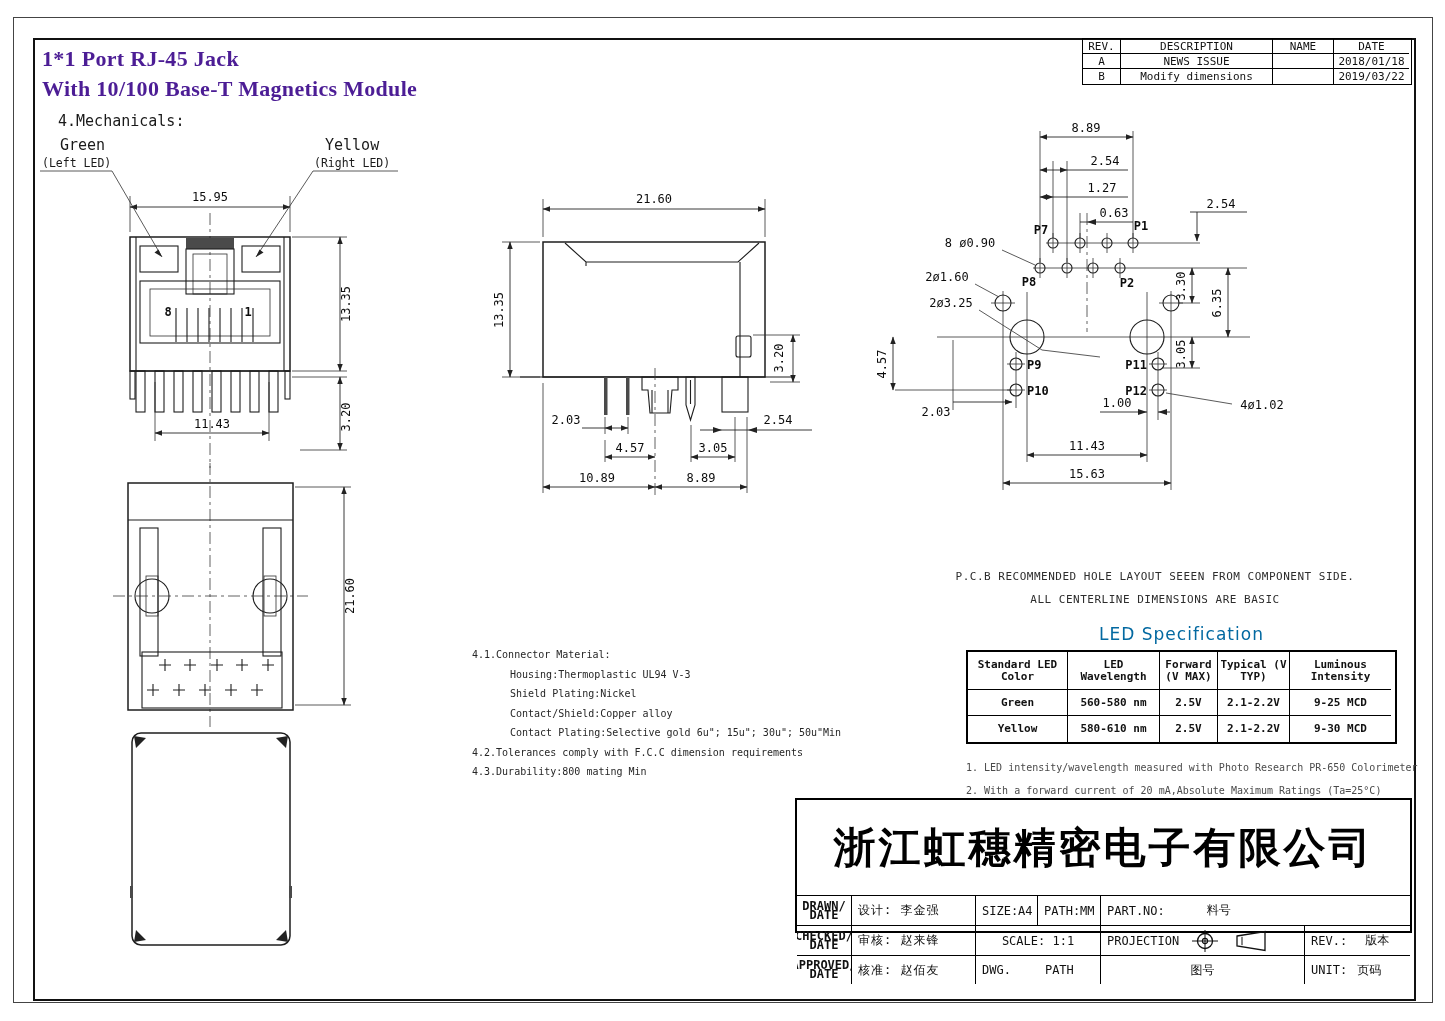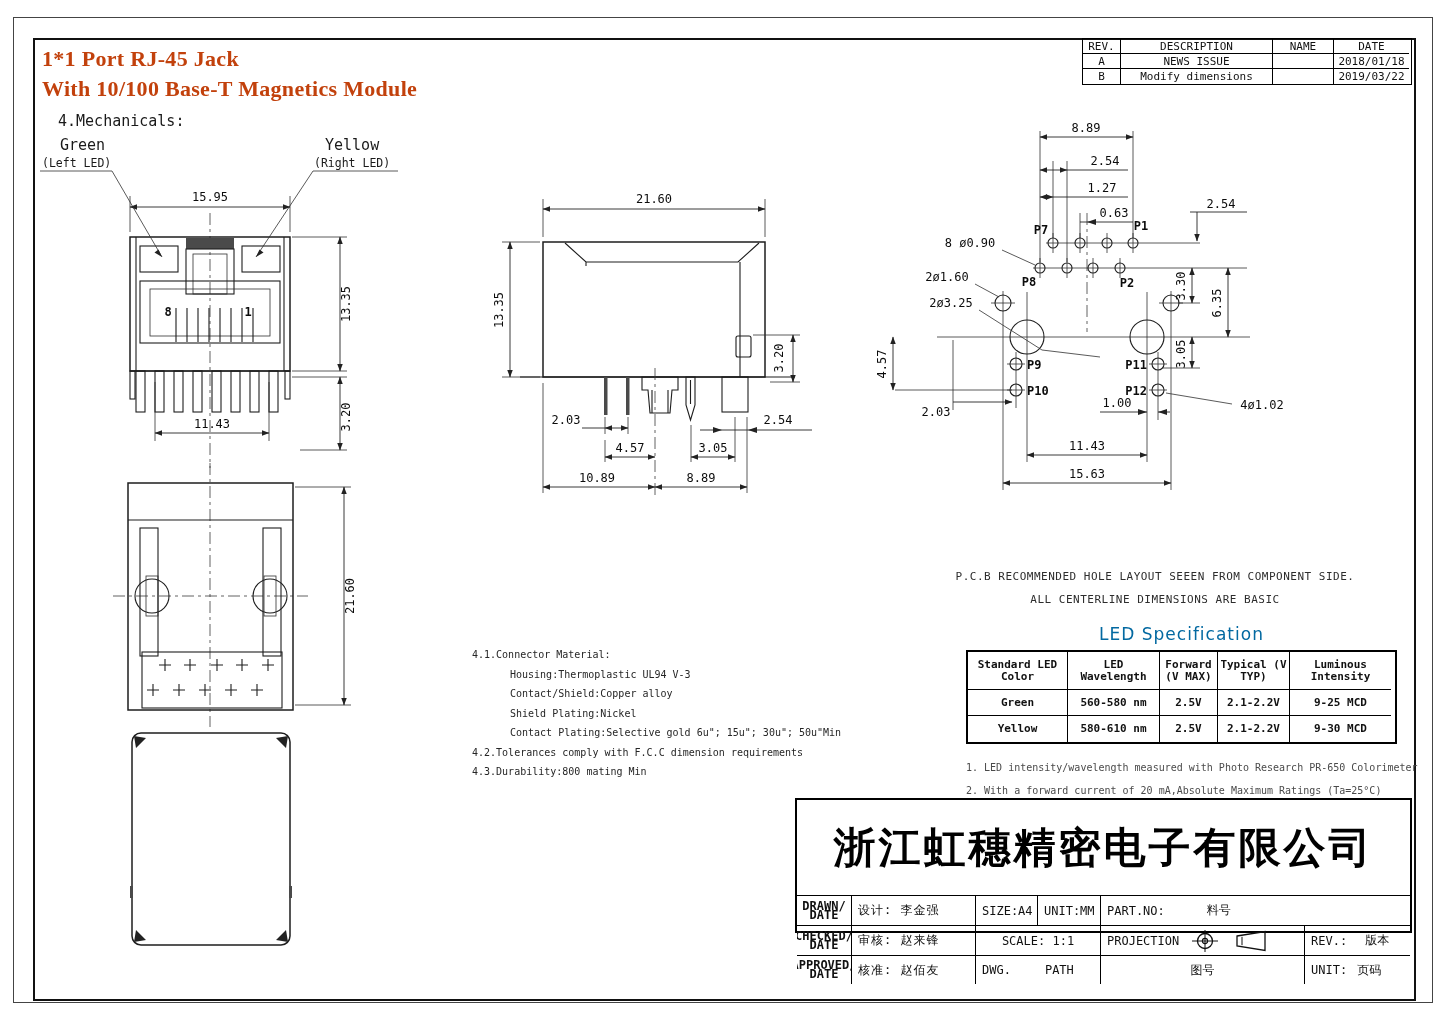--- a/index.html
+++ b/index.html
@@ -15,21 +15,21 @@
   .dim{stroke:#252525;stroke-width:0.9;fill:none;}
   .cl{stroke:#3a3a3a;stroke-width:0.8;fill:none;stroke-dasharray:12 4 3 4;}
   .dk{fill:#4a4a4a;stroke:none;}
   .ar{fill:#222;stroke:none;}
   text.dt{font:12px "DejaVu Sans Mono",monospace;fill:#0c0c0c;}
   text.pl{font:bold 12px "DejaVu Sans Mono",monospace;fill:#0c0c0c;}
   text.lbl{font:15px "DejaVu Sans Mono",monospace;fill:#1a1a1a;}
   text.lbs{font:11.5px "DejaVu Sans Mono",monospace;fill:#1a1a1a;}
   
   .hdr{position:absolute;left:42px;top:44px;font-family:"Liberation Serif",serif;
-       font-size:22px;font-weight:600;line-height:30px;color:#c2410c;letter-spacing:.3px;}
+       font-size:22px;font-weight:600;line-height:30px;color:#4c1d95;letter-spacing:.3px;}
   .mech{position:absolute;left:58px;top:112px;font-size:15px;color:#1a1a1a;}
   
   .rev{position:absolute;left:1082px;top:38px;width:330px;border:1px solid #000;box-sizing:border-box;
        display:grid;grid-template-columns:38px 152px 61px 75px;grid-auto-rows:15px;font-size:11px;}
   .rev>div{border-right:1px solid #000;border-bottom:1px solid #000;display:flex;align-items:center;
        justify-content:center;overflow:hidden;white-space:nowrap;}
   .rev>div:nth-child(4n){border-right:none;}
   .rev>div.last{border-bottom:none;}
   
   .pcbnote{position:absolute;left:955px;top:570px;width:400px;text-align:center;font-size:11px;color:#2d2d2d;letter-spacing:.5px;}
@@ -353,37 +353,37 @@
     </div>
     <div class="lednotes">
       <div>1. LED intensity/wavelength measured with Photo Research PR-650 Colorimeter</div>
       <div>2. With a forward current of 20 mA,Absolute Maximum Ratings (Ta=25°C)</div>
     </div>
   </div>
 
   <div class="notes">
     <div>4.1.Connector Material:</div>
     <div class="ind">Housing:Thermoplastic UL94 V-3</div>
+    <div class="ind">Shield Plating:Nickel</div>
     <div class="ind">Contact/Shield:Copper alloy</div>
-    <div class="ind">Shield Plating:Nickel</div>
     <div class="ind">Contact Plating:Selective gold 6u"; 15u"; 30u"; 50u"Min</div>
     <div>4.2.Tolerances comply with F.C.C dimension requirements</div>
     <div>4.3.Durability:800 mating Min</div>
   </div>
 
   <div class="tb">
     <div class="company">浙江虹穗精密电子有限公司</div>
     <div class="grid">
       <div class="sm">
         <span>DRAWN/</span>
         <span class="d2">DATE</span>
       </div>
       <div class="cjk">设计: 李金强</div>
       <div>SIZE:A4</div>
-      <div>UNIT:MM</div>
+      <div>PATH:MM</div>
       <div class="span2 ne">
         <span>PART.NO:</span>
         <span class="gap"></span>
         <span>料号</span>
       </div>
       <div class="sm">
         <span>CHECKED/</span>
         <span class="d2">DATE</span>
       </div>
       <div class="cjk">审核: 赵来锋</div>

